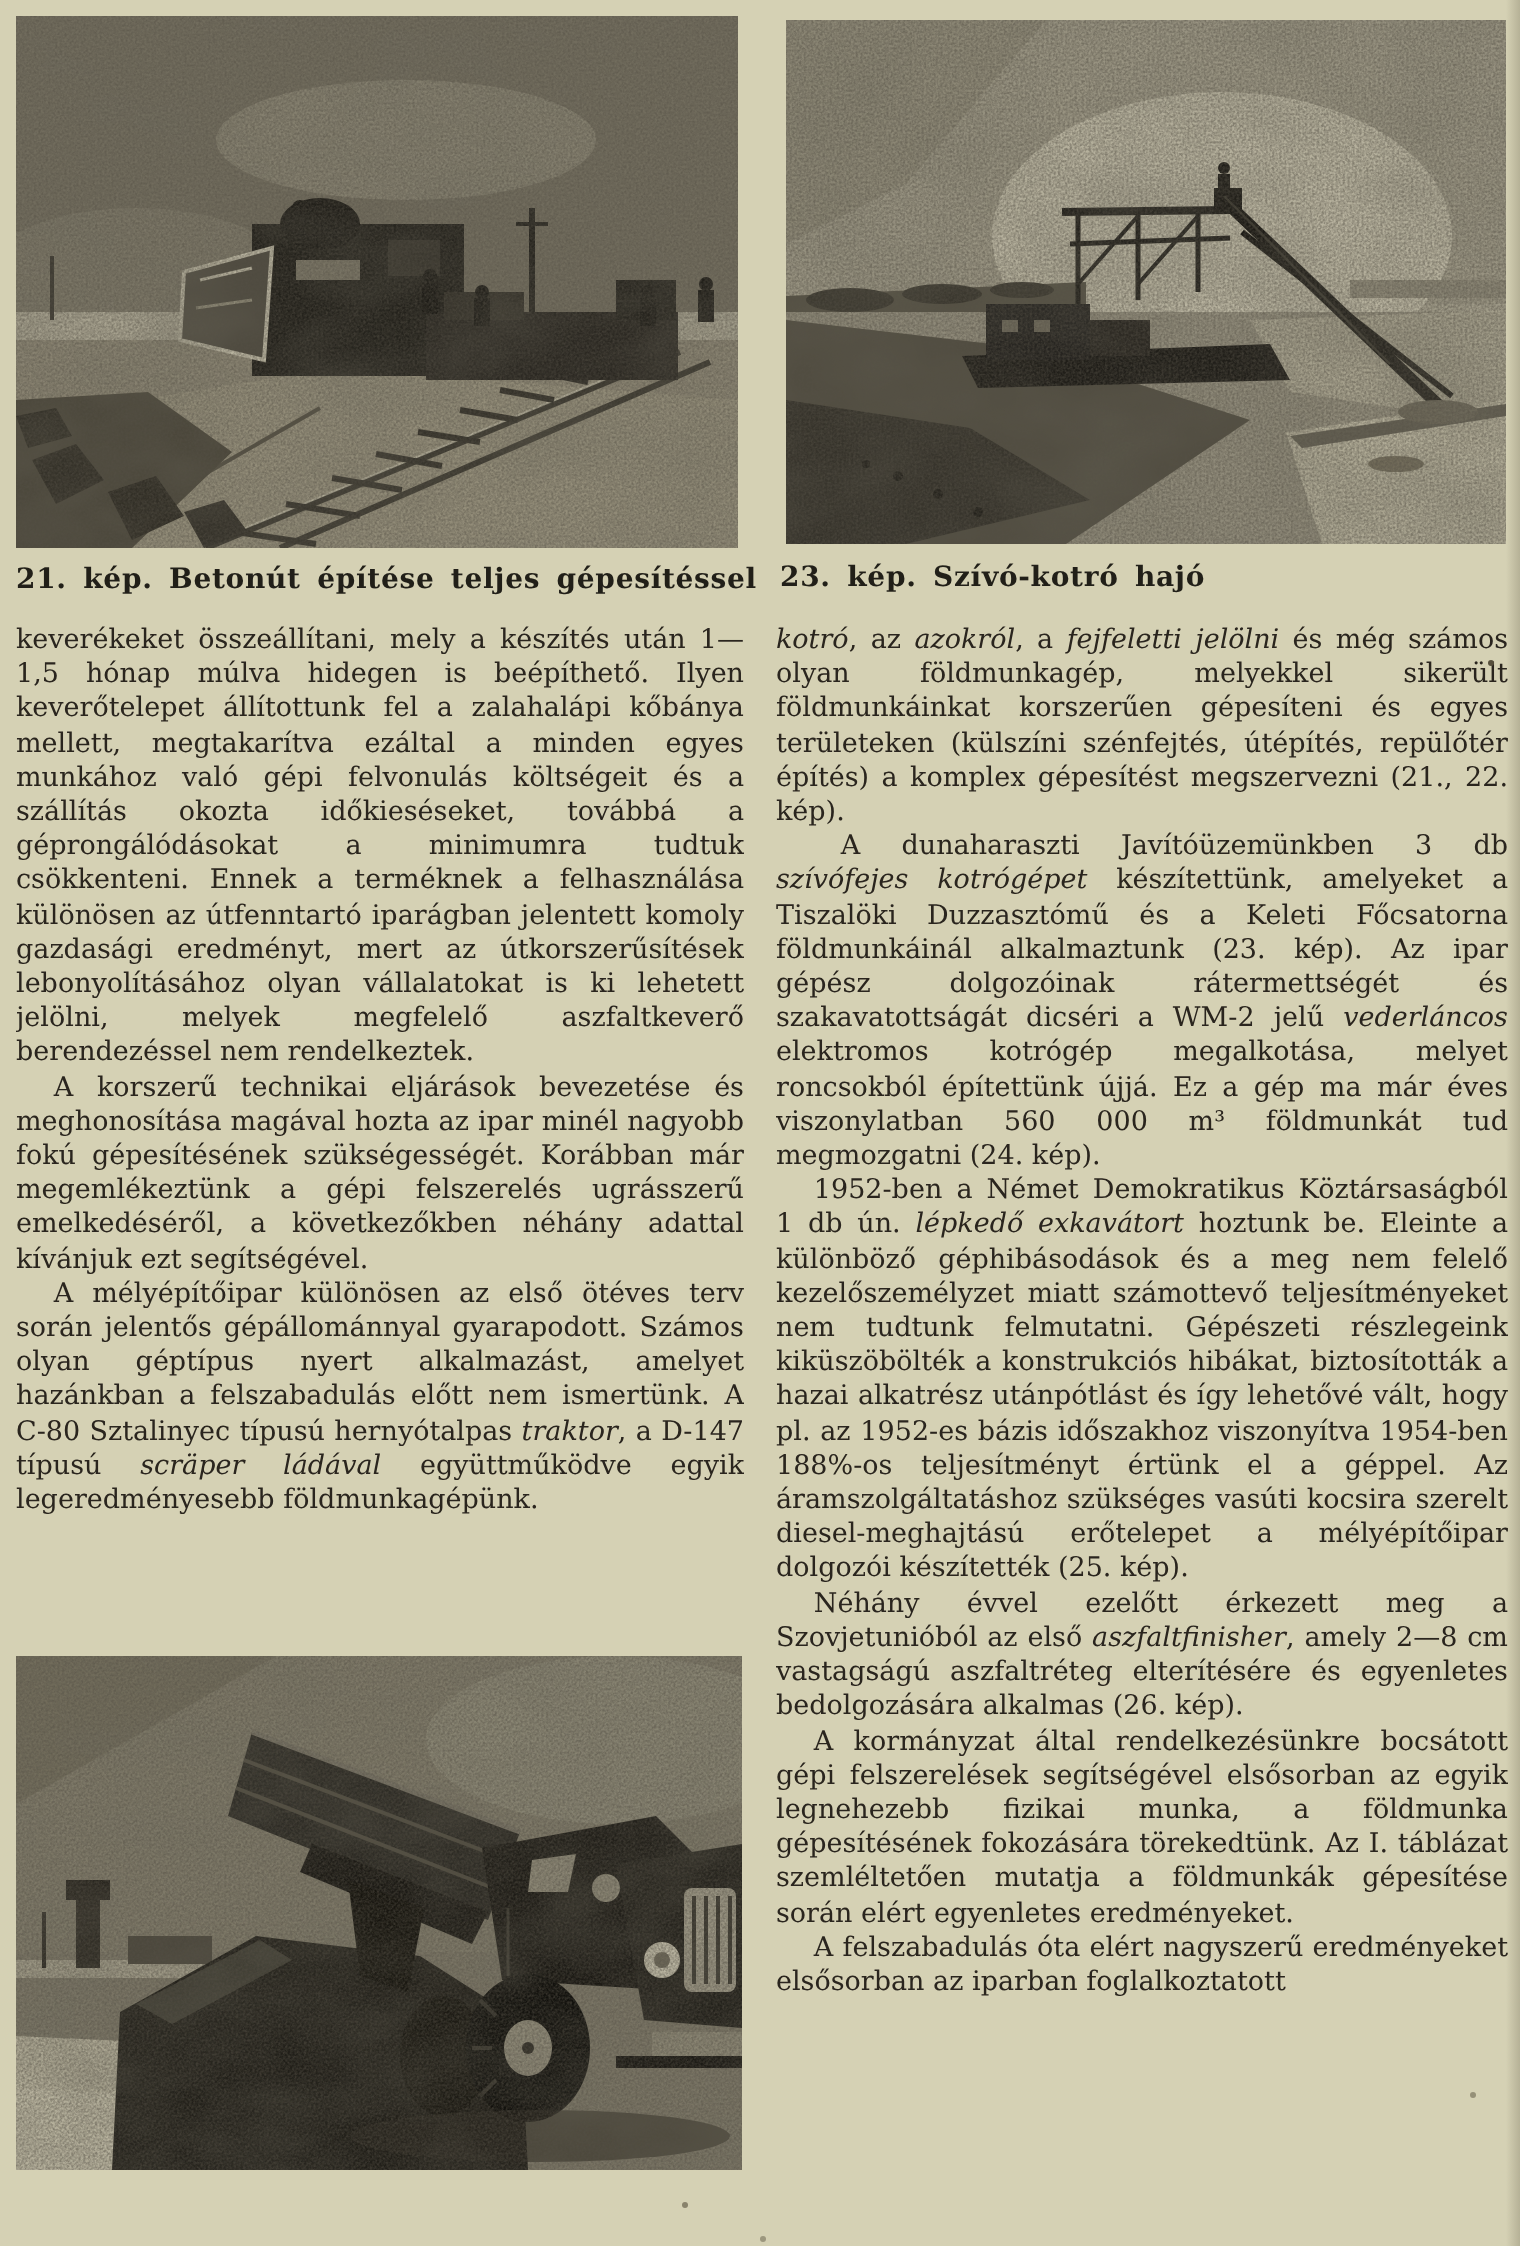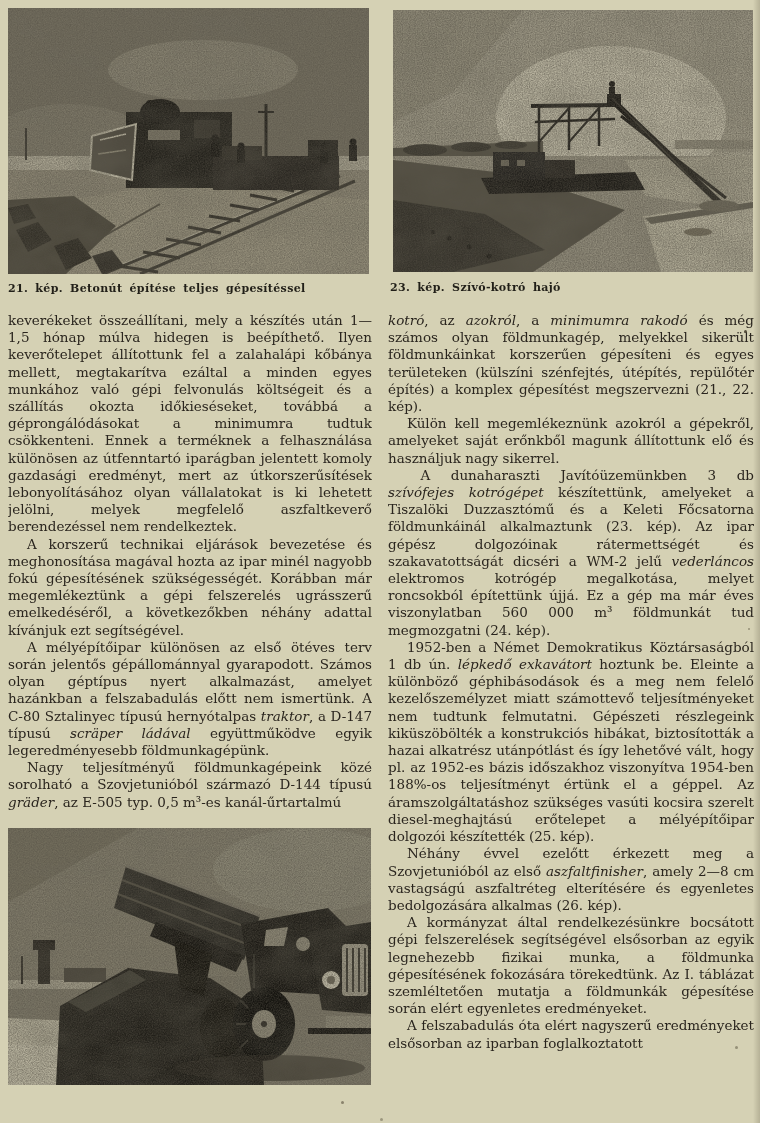--- a/index.html
+++ b/index.html
@@ -13,21 +13,21 @@
   }
   .page::after{
     content:"";position:absolute;right:0;top:0;width:7px;height:100%;
     background:linear-gradient(to left,rgba(70,64,46,.22),rgba(70,64,46,0));
     pointer-events:none;
   }
   figure.photo{position:absolute;margin:0;padding:0;}
   figure.photo svg{display:block;}
   .caption{
     position:absolute;
-    font-size:11px;font-weight:bold;
+    font-size:14px;font-weight:bold;
     letter-spacing:.35px;word-spacing:3px;
     color:#211f18;white-space:nowrap;
   }
   .col{
     position:absolute;
     text-align:justify;
     font-size:13.5px;line-height:17.2px;
     color:#2a251e;
   }
   .col p{margin:0;}
@@ -181,26 +181,24 @@
       <rect width="360" height="262" filter="url(#b23)" opacity="0.32"></rect>
       <rect width="360" height="262" filter="url(#n23)" opacity="0.5"></rect>
     </svg>
   </figure>
   <div class="caption" id="cap23">23. kép. Szívó-kotró hajó</div>
 
   <div class="col" id="colL">
       <p style="text-indent: 0em;">keverékeket összeállítani, mely a készítés után 1—1,5 hónap múlva hidegen is beépíthető. Ilyen keverőtelepet állítottunk fel a zalahalápi kőbánya mellett, megtakarítva ezáltal a minden egyes munkához való gépi felvonulás költségeit és a szállítás okozta időkieséseket, továbbá a géprongálódásokat a minimumra tudtuk csökkenteni. Ennek a terméknek a felhasználása különösen az útfenntartó iparágban jelentett komoly gazdasági eredményt, mert az útkorszerűsítések lebonyolításához olyan vállalatokat is ki lehetett jelölni, melyek megfelelő aszfaltkeverő berendezéssel nem rendelkeztek.</p>
       <p style="text-indent: 1.4em;">A korszerű technikai eljárások bevezetése és meghonosítása magával hozta az ipar minél nagyobb fokú gépesítésének szükségességét. Korábban már megemlékeztünk a gépi felszerelés ugrásszerű emelkedéséről, a következőkben néhány adattal kívánjuk ezt segítségével.</p>
       <p style="text-indent: 1.4em;">A mélyépítőipar különösen az első ötéves terv során jelentős gépállománnyal gyarapodott. Számos olyan géptípus nyert alkalmazást, amelyet hazánkban a felszabadulás előtt nem ismertünk. A C-80 Sztalinyec típusú hernyótalpas <i>traktor</i>, a D-147 típusú <i>scräper ládával</i> együttműködve egyik legeredményesebb földmunkagépünk.</p>
-      <p style="text-indent: 1.4em;">Nagy teljesítményű földmunkagépeink közé sorolható a Szovjetunióból származó D-144 típusú <i>gräder</i>, az E-505 typ. 0,5 m³-es kanál-űrtartalmú</p>
     </div>
 
   <div class="col" id="colR">
-      <p style="text-indent: 0em;"><i>kotró</i>, az <i>azokról</i>, a <i>minimumra rakodó</i> és még számos olyan földmunkagép, melyekkel sikerült földmunkáinkat korszerűen gépesíteni és egyes területeken (külszíni szénfejtés, útépítés, repülőtér építés) a komplex gépesítést megszervezni (21., 22. kép).</p>
-      <p style="text-indent: 1.4em;">Külön kell megemlékeznünk azokról a gépekről, amelyeket saját erőnkből magunk állítottunk elő és használjuk nagy sikerrel.</p>
+      <p style="text-indent: 0em;"><i>kotró</i>, az <i>azokról</i>, a <i>fejfeletti jelölni</i> és még számos olyan földmunkagép, melyekkel sikerült földmunkáinkat korszerűen gépesíteni és egyes területeken (külszíni szénfejtés, útépítés, repülőtér építés) a komplex gépesítést megszervezni (21., 22. kép).</p>
       <p style="text-indent: 2.4em;">A dunaharaszti Javítóüzemünkben 3 db <i>szívófejes kotrógépet</i> készítettünk, amelyeket a Tiszalöki Duzzasztómű és a Keleti Főcsatorna földmunkáinál alkalmaztunk (23. kép). Az ipar gépész dolgozóinak rátermettségét és szakavatottságát dicséri a WM-2 jelű <i>vederláncos</i> elektromos kotrógép megalkotása, melyet roncsokból építettünk újjá. Ez a gép ma már éves viszonylatban 560 000 m³ földmunkát tud megmozgatni (24. kép).</p>
       <p style="text-indent: 1.4em;">1952-ben a Német Demokratikus Köztársaságból 1 db ún. <i>lépkedő exkavátort</i> hoztunk be. Eleinte a különböző géphibásodások és a meg nem felelő kezelőszemélyzet miatt számottevő teljesítményeket nem tudtunk felmutatni. Gépészeti részlegeink kiküszöbölték a konstrukciós hibákat, biztosították a hazai alkatrész utánpótlást és így lehetővé vált, hogy pl. az 1952-es bázis időszakhoz viszonyítva 1954-ben 188%-os teljesítményt értünk el a géppel. Az áramszolgáltatáshoz szükséges vasúti kocsira szerelt diesel-meghajtású erőtelepet a mélyépítőipar dolgozói készítették (25. kép).</p>
       <p style="text-indent: 1.4em;">Néhány évvel ezelőtt érkezett meg a Szovjetunióból az első <i>aszfaltfinisher</i>, amely 2—8 cm vastagságú aszfaltréteg elterítésére és egyenletes bedolgozására alkalmas (26. kép).</p>
       <p style="text-indent: 1.4em;">A kormányzat által rendelkezésünkre bocsátott gépi felszerelések segítségével elsősorban az egyik legnehezebb fizikai munka, a földmunka gépesítésének fokozására törekedtünk. Az I. táblázat szemléltetően mutatja a földmunkák gépesítése során elért egyenletes eredményeket.</p>
       <p style="text-indent: 1.4em;">A felszabadulás óta elért nagyszerű eredményeket elsősorban az iparban foglalkoztatott</p>
     </div>
 
   <figure class="photo" id="photo22">
     <svg width="363" height="257" viewBox="0 0 363 257">
       <defs>

